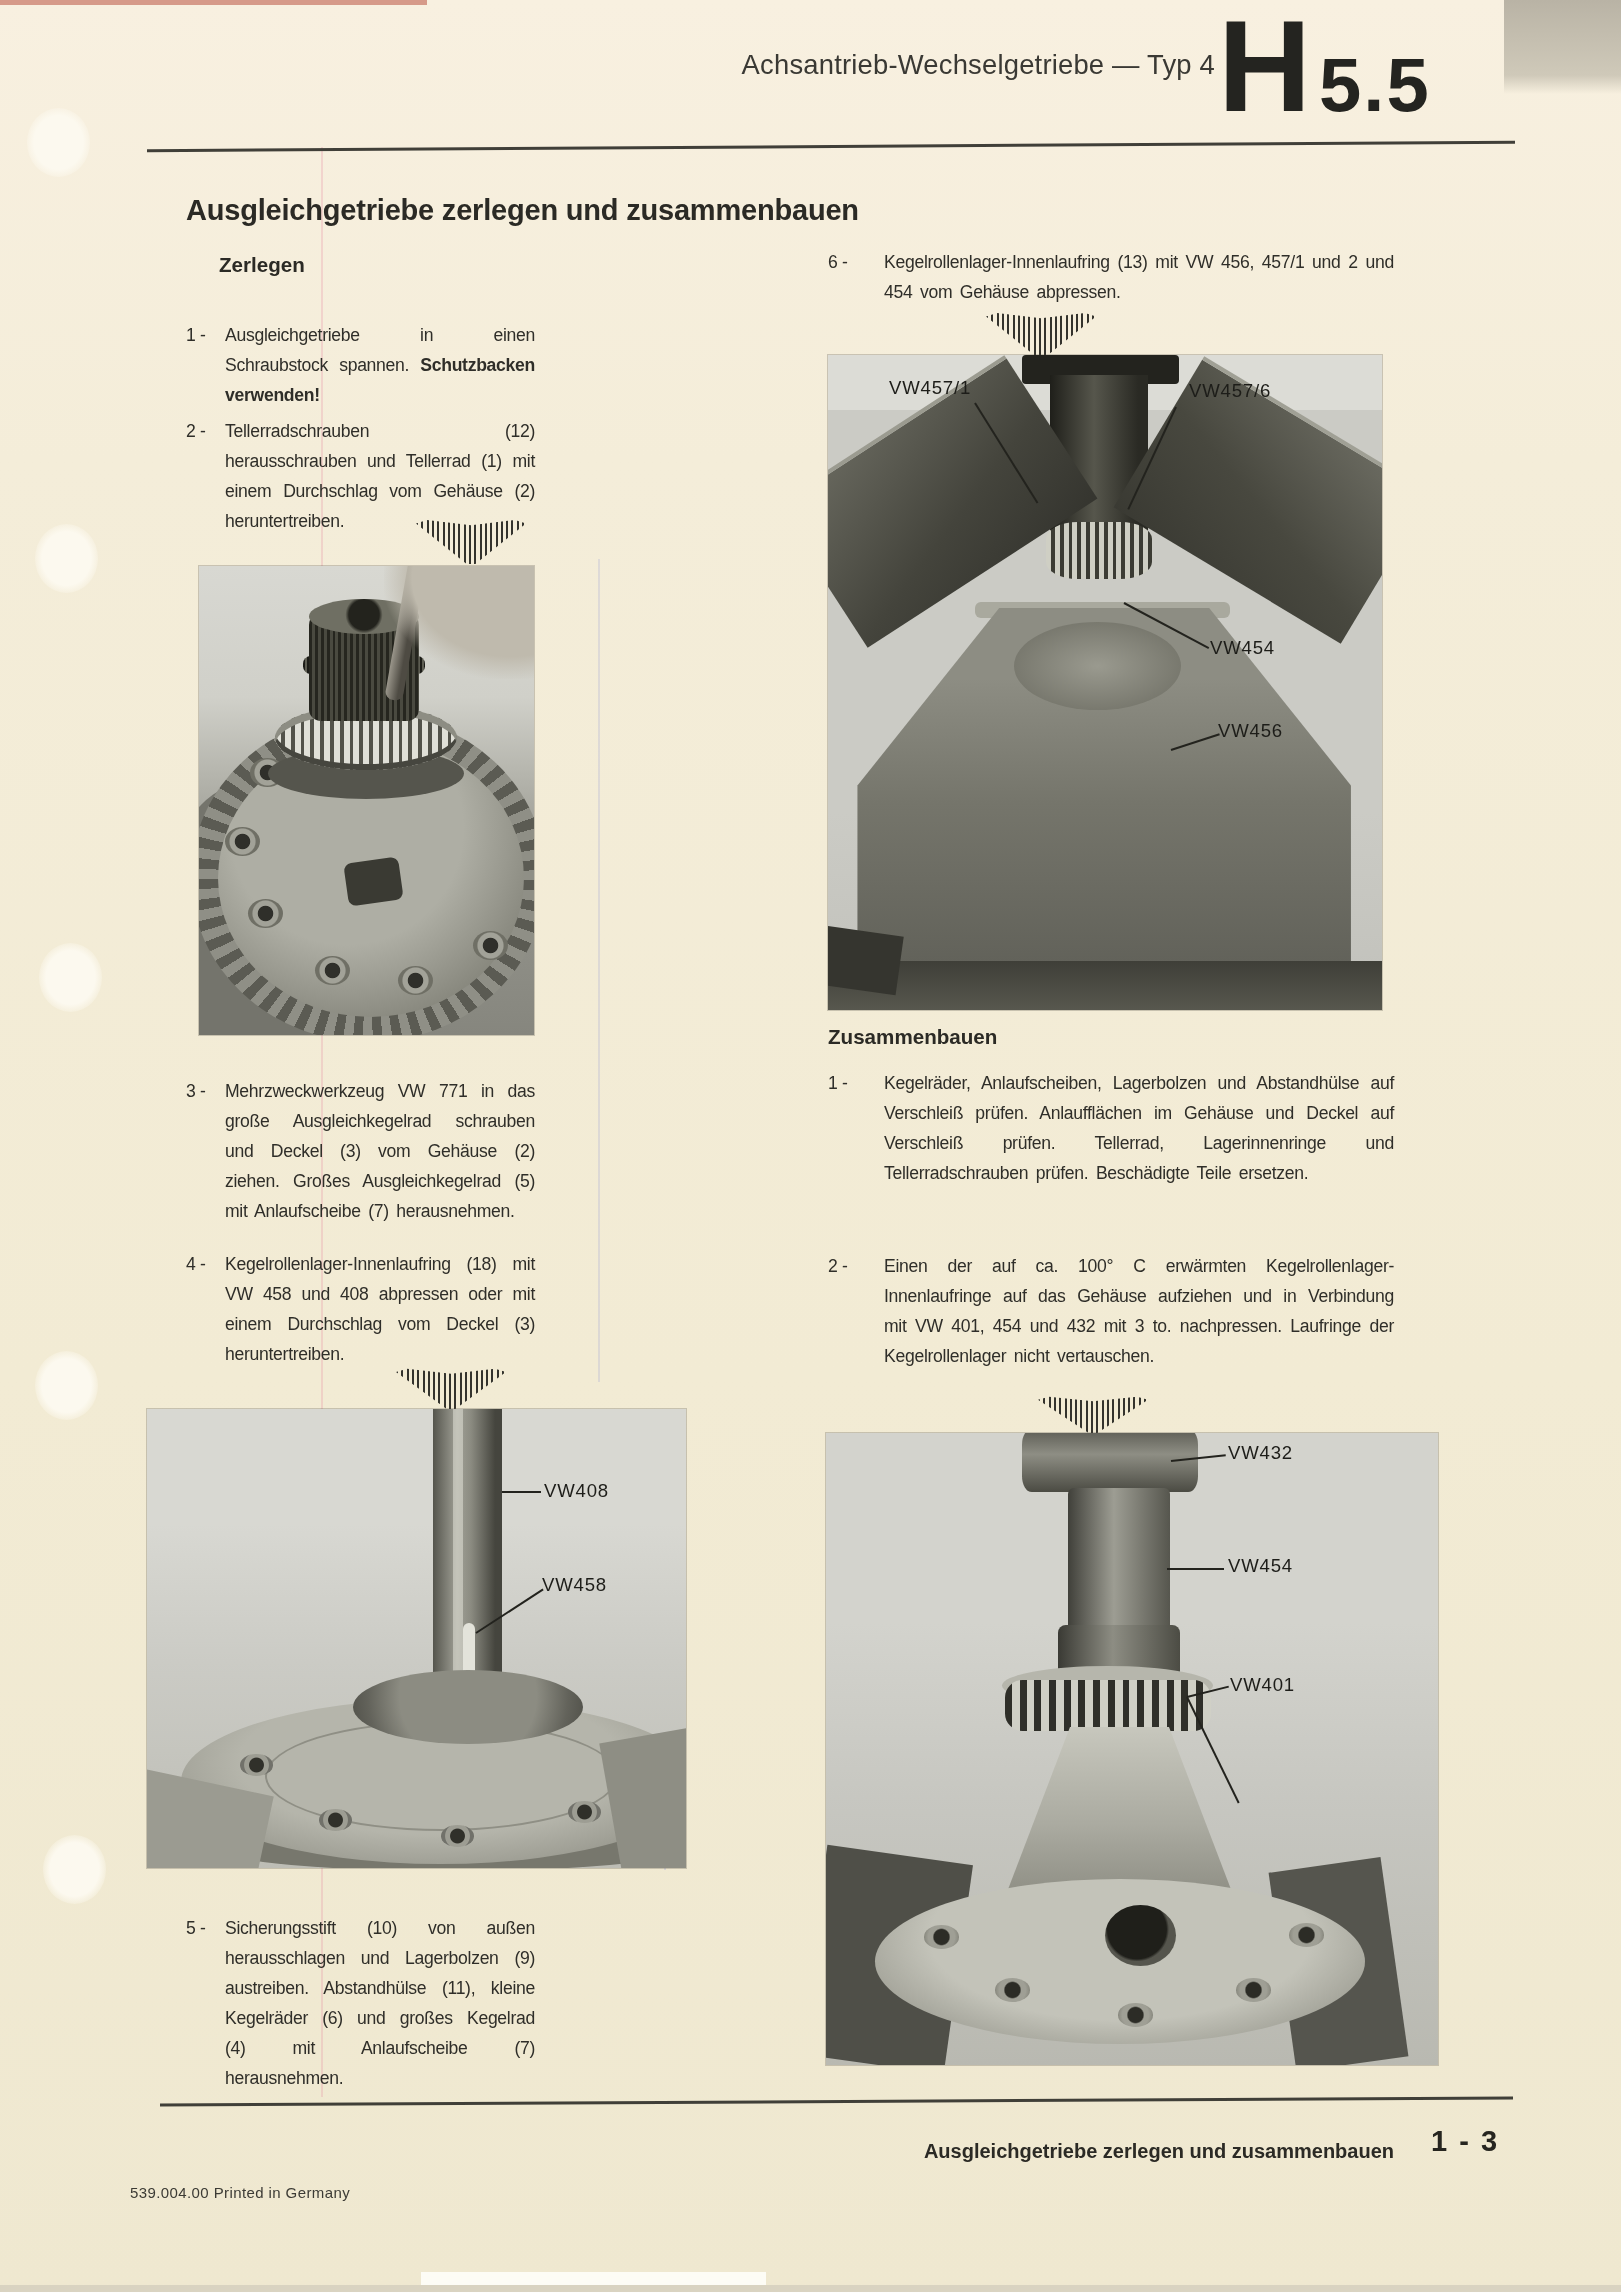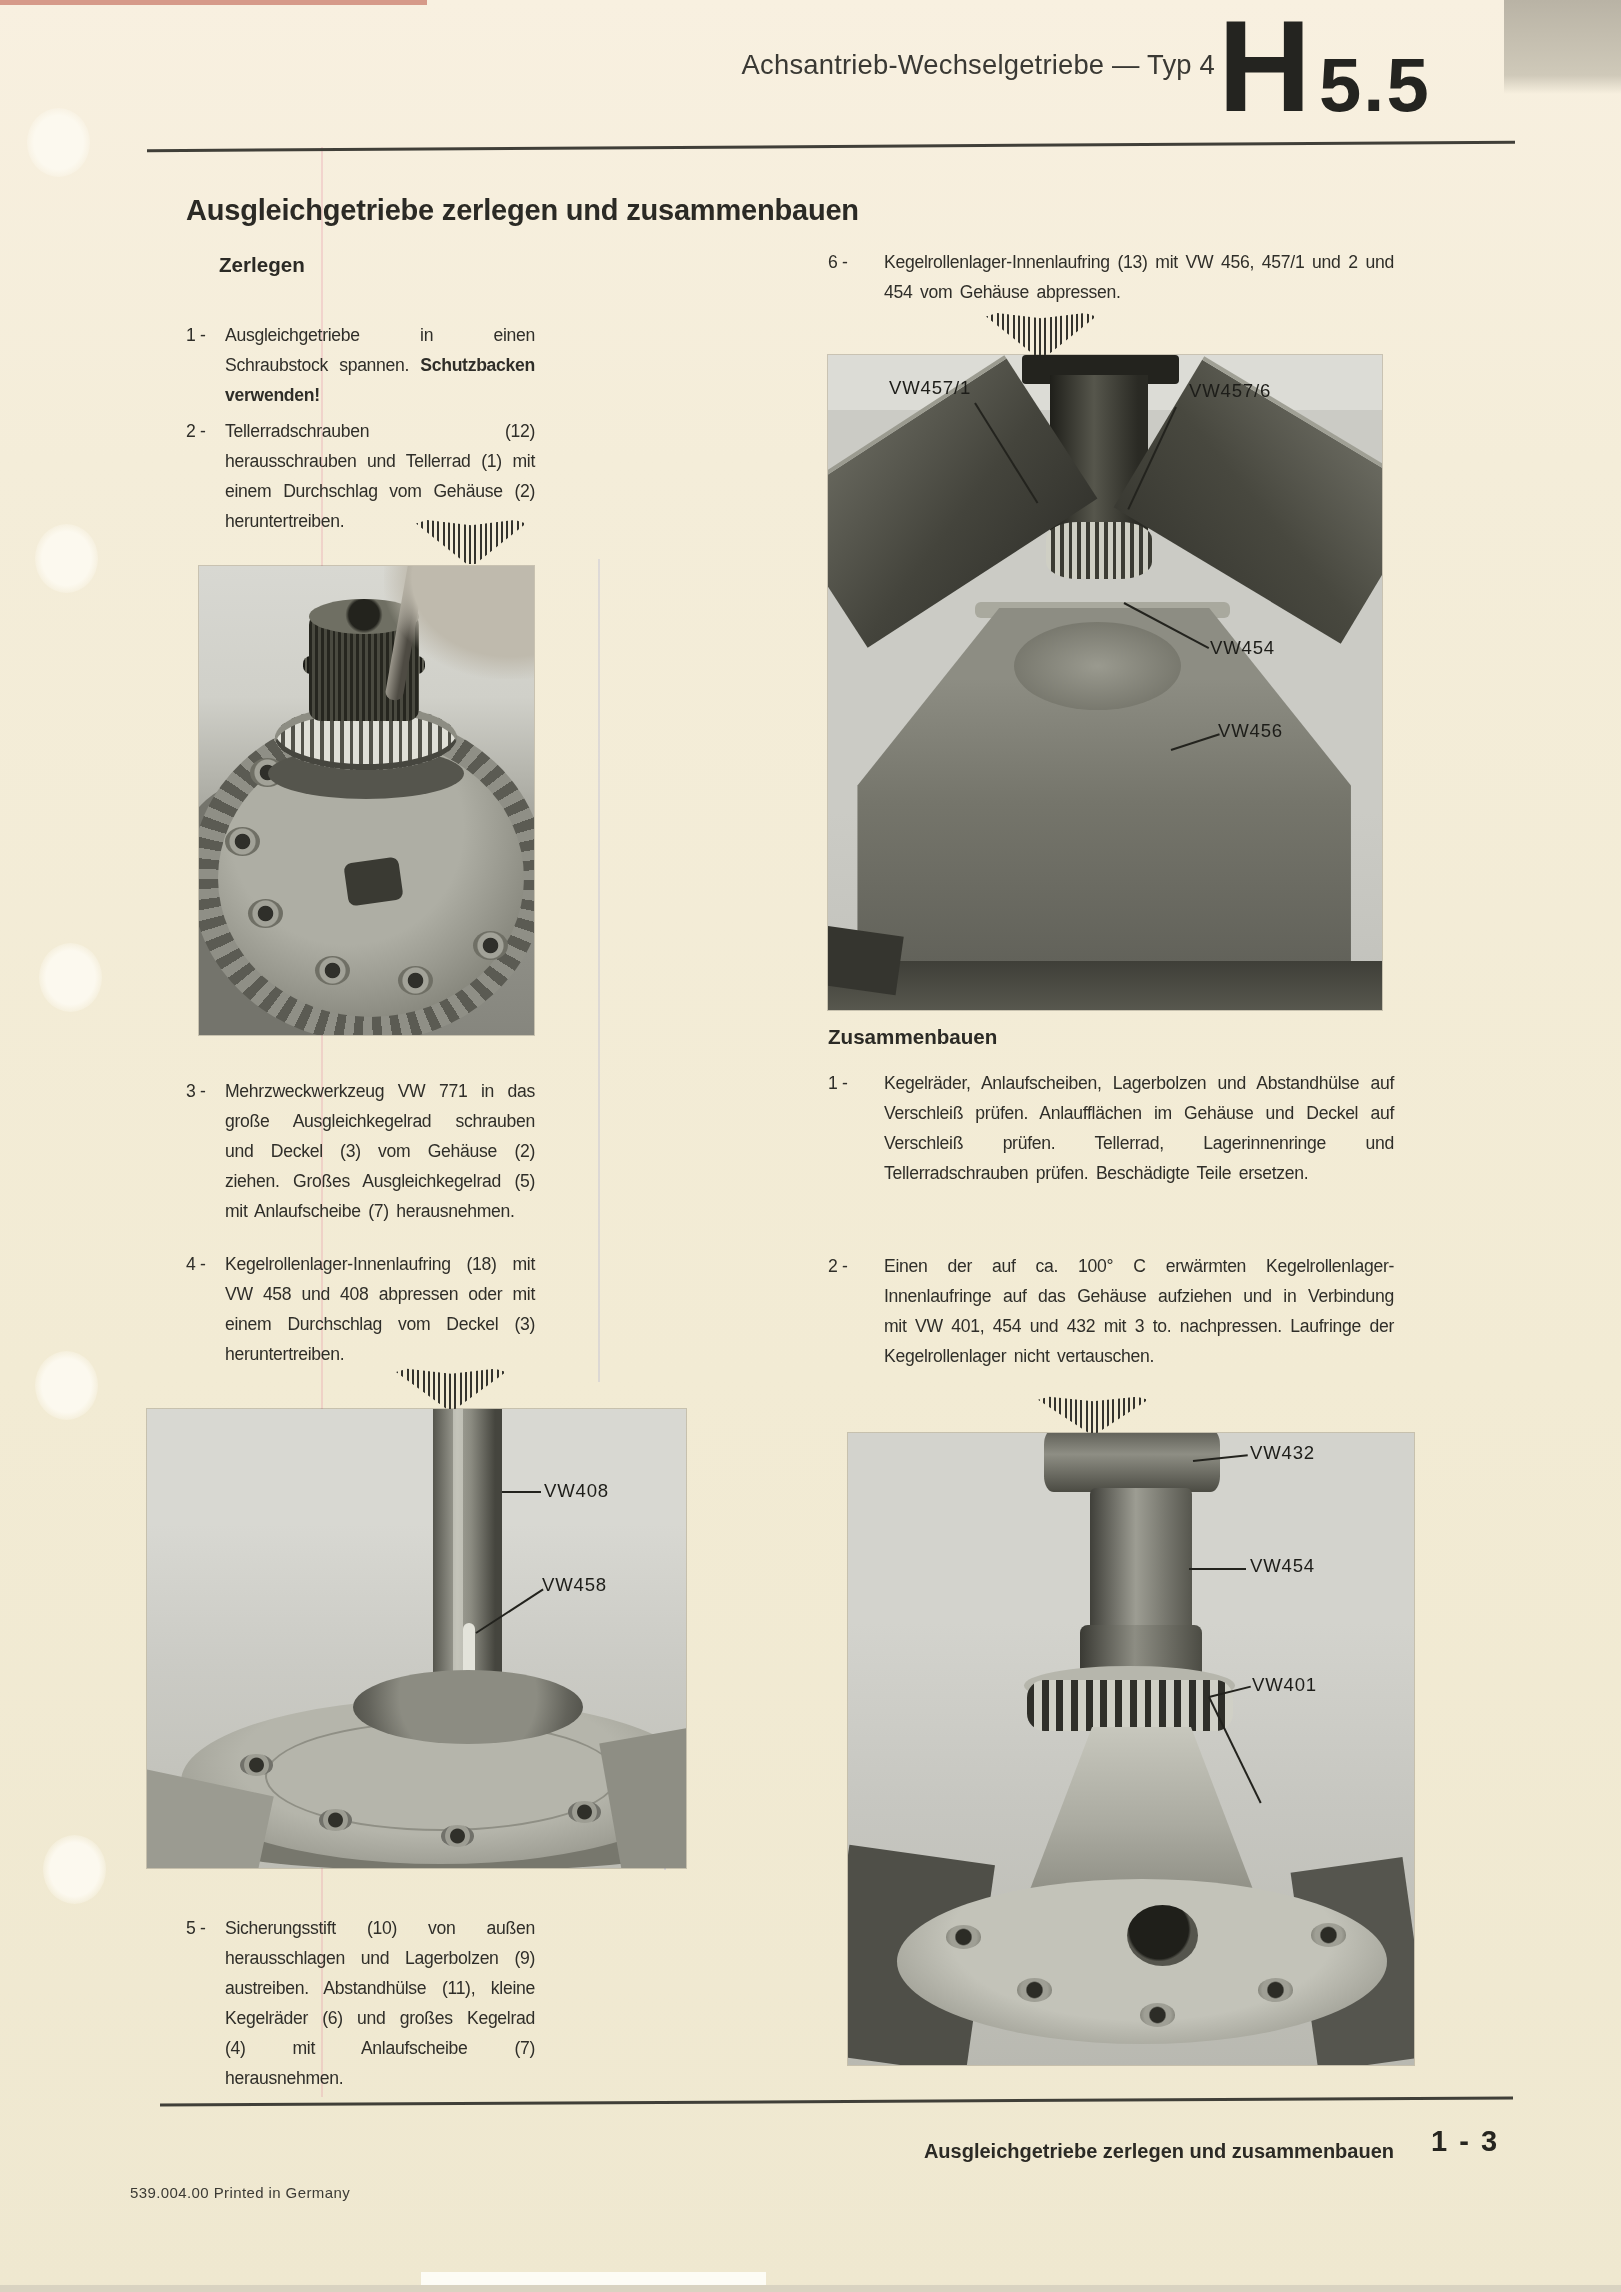--- a/index.html
+++ b/index.html
@@ -41,21 +41,21 @@
   .photo{position:absolute;overflow:hidden;box-shadow:0 0 0 1px rgba(70,68,60,.25);}
   .plabel{position:absolute;font-size:18.6px;letter-spacing:0.8px;color:#1d1d19;white-space:nowrap;}
   .leader{position:absolute;height:2px;background:#23231e;transform-origin:left center;}
   .shape{position:absolute;}
   #photo-differential{left:199px;top:566px;width:335px;height:469px;
       background:linear-gradient(180deg,#d8d8d2 0%,#d0d0c9 28%,#b4b4ac 45%,#97978f 62%,#86867e 100%);}
   #photo-press-stand{left:828px;top:355px;width:554px;height:655px;
       background:linear-gradient(180deg,#dddcd6 0 8%,#cbcbc5 8% 70%,#c1c1bb 100%);}
   #photo-puller-shaft{left:147px;top:1409px;width:539px;height:459px;
       background:linear-gradient(180deg,#d8d8d2 0 25%,#cbcbc5 55%,#bdbdb5 100%);}
-  #photo-bearing-press{left:848px;top:1433px;width:566px;height:632px;
+  #photo-bearing-press{left:826px;top:1433px;width:612px;height:632px;
       background:linear-gradient(180deg,#d3d3cd 0 30%,#c6c6c0 60%,#bababs 100%);
       background:linear-gradient(180deg,#d3d3cd 0 30%,#c6c6c0 60%,#b9b9b1 100%);}
   
   .foot-chapter{position:absolute;left:686px;top:2140px;width:708px;text-align:right;
         font-size:20px;font-weight:700;color:#2b2a25;}
   .foot-page{position:absolute;left:1431px;top:2125px;font-size:29px;font-weight:700;letter-spacing:2px;color:#26251f;}
   .foot-imprint{position:absolute;left:130px;top:2184px;font-size:15px;letter-spacing:0.4px;color:#3c3b35;}
 </style>
 </head>
 <body>

